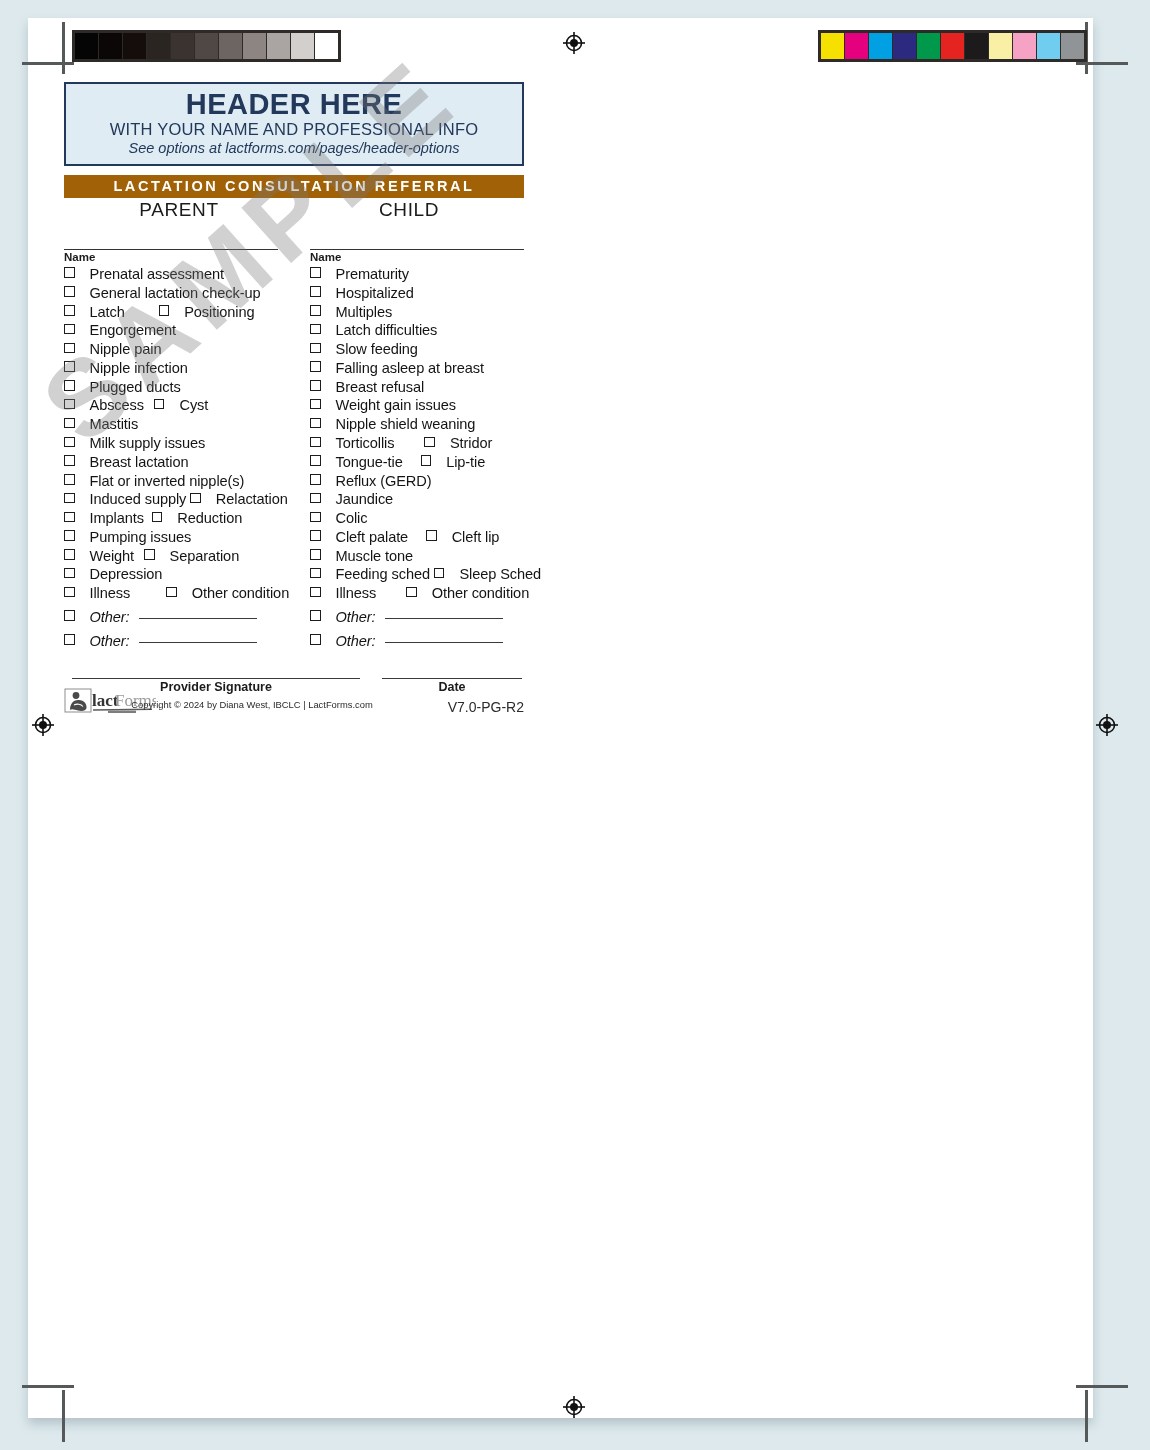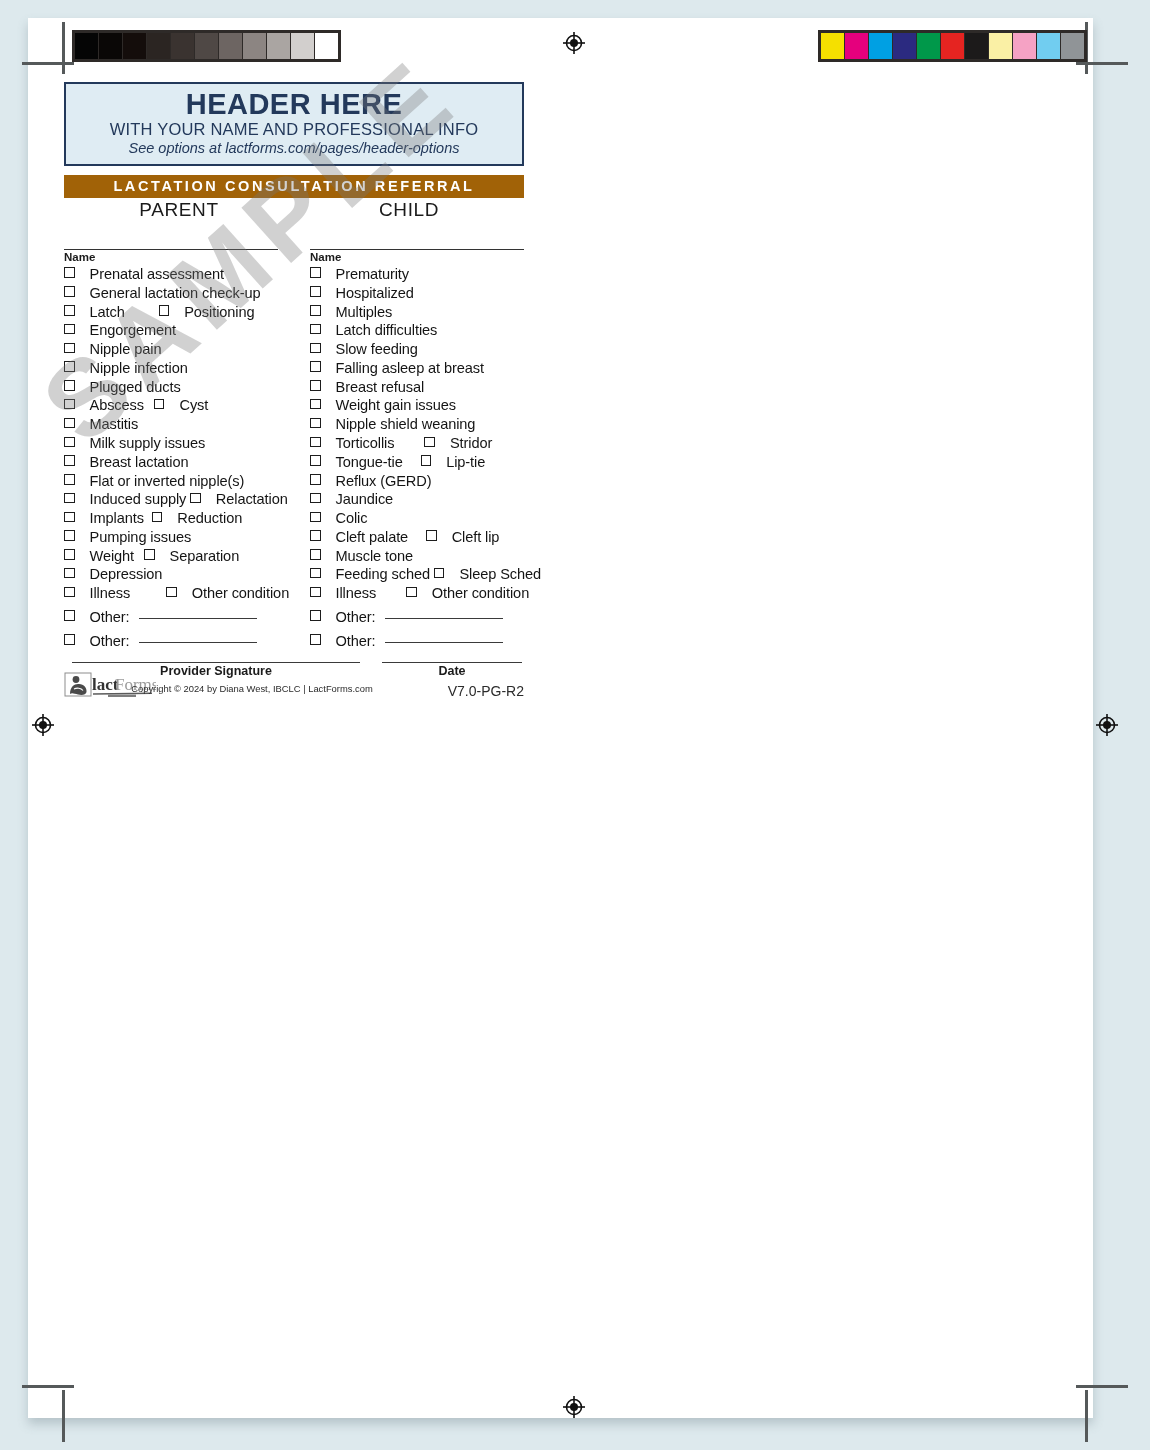--- a/index.html
+++ b/index.html
@@ -144,33 +144,33 @@
     height: 8.5px;
     border: 1.3px solid #1d1d1d;
     margin-right: 7px;
     flex: 0 0 auto;
     position: relative;
     top: -1px;
   }
   .box.second { margin-left: 10px; }
   .item .lbl { letter-spacing: -0.1px; margin-left: 8px; }
 
-  .item.other { padding-top: 7px; }
+  .item.other { padding-top: 7px; font-style: italic; }
   .other-rule {
     display: inline-block;
     border-bottom: 1.4px solid #3a3a3a;
     width: 118px;
     margin-left: 10px;
     position: relative;
     top: -3px;
   }
 
   
   #footer {
-    margin-top: 12px;
+    margin-top: 28px;
     position: relative;
     height: 46px;
   }
   .sig-rule {
     position: absolute;
     border-top: 1.3px solid #3a3a3a;
   }
   .sig-rule.provider { left: 8px;  width: 288px; top: 0; }
   .sig-rule.date     { left: 318px; width: 140px; top: 0; }
 

